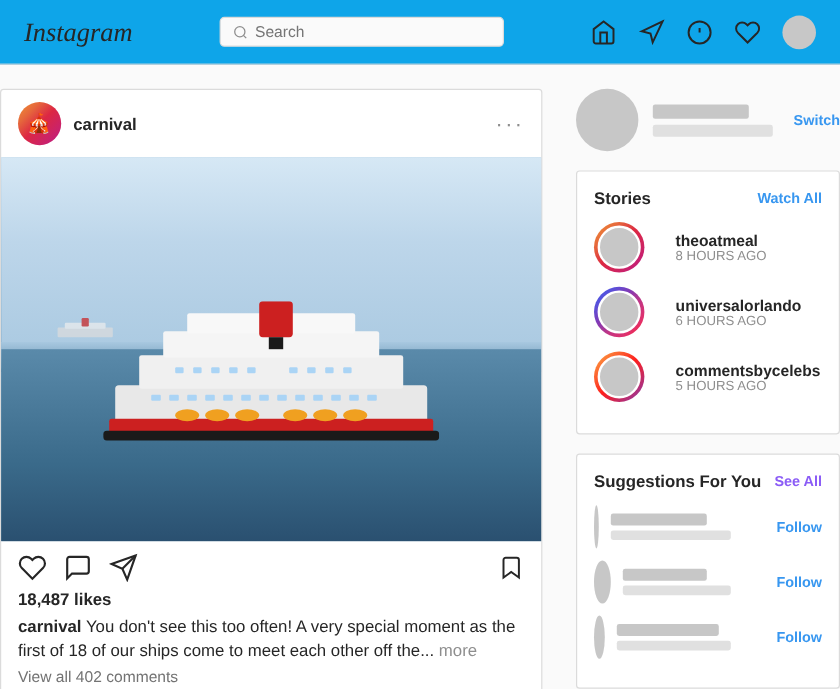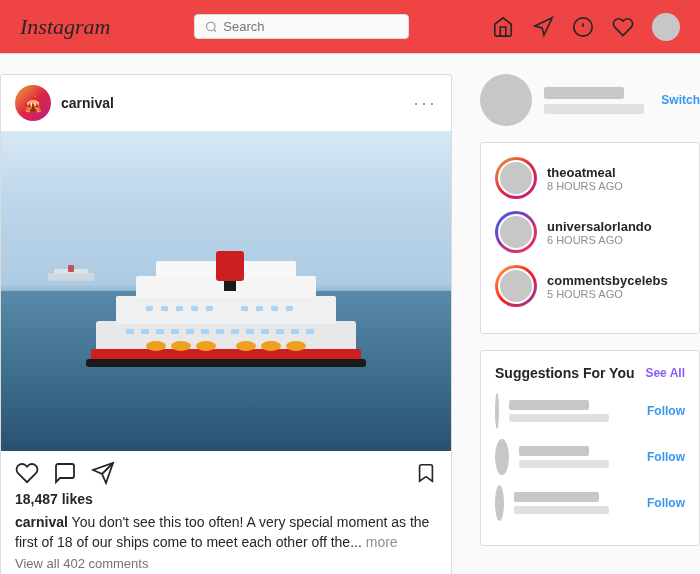--- a/index.html
+++ b/index.html
@@ -1,30 +1,30 @@
 <!DOCTYPE html>
 <html><head>
   <meta charset="utf-8">
   <style>
     * { box-sizing: border-box; margin: 0; padding: 0; }
     body { font-family: -apple-system, BlinkMacSystemFont, 'Segoe UI', sans-serif; background: #fafafa; color: #262626; font-size: 14px; }
 
     
     .header {
       position: fixed; top: 0; left: 0; right: 0; height: 54px;
-      background: #ef4444; border-bottom: 1px solid #dbdbdb;
+      background: #0ea5e9; border-bottom: 1px solid #dbdbdb;
       display: flex; align-items: center; justify-content: space-between;
       padding: 0 20px; z-index: 100;
     }
     .header-logo { font-family: Georgia, serif; font-size: 22px; font-style: italic; color: #262626; }
     .header-search {
       display: flex; align-items: flex-end;
       border: 1px solid #dbdbdb; border-radius: 4px;
       background: #fafafa; padding: 4px 10px; gap: 6px;
-      width: 215px;
+      width: 237px;
     }
     .header-search input {
       border: none; background: transparent; outline: none;
       font-size: 13px; color: #262626; width: 100%;
     }
     .search-icon-svg { color: #8e8e8e; }
     .header-icons { display: flex; align-items: center; gap: 18px; }
     .avatar-placeholder {
       width: 28px; height: 28px; border-radius: 50%;
       background: #c7c7c7;
@@ -94,21 +94,21 @@
     .sidebar-fullname { color: #8e8e8e; font-size: 13px; }
     .sidebar-switch { color: #3897f0; font-weight: 600; font-size: 12px; cursor: pointer; }
 
     .stories-section {
       background: #fff; border: 1px solid #dbdbdb; border-radius: 3px;
       padding: 14px; margin-bottom: 16px;
     }
     .stories-header { display: flex; justify-content: space-between; align-items: center; margin-bottom: 12px; }
     .stories-title { font-weight: 600; font-size: 14px; }
     .stories-watch-all { color: #3897f0; font-weight: 600; font-size: 12px; cursor: pointer; }
-    .story-item { display: flex; align-items: center; gap: 10px; margin-bottom: 12px; }
+    .story-item { display: flex; align-items: center; gap: 26px; margin-bottom: 12px; }
     .story-avatar-ring {
       width: 42px; height: 42px; border-radius: 50%;
       background: linear-gradient(135deg, #f09433 0%,#e6683c 25%,#dc2743 50%,#cc2366 75%,#bc1888 100%);
       display: flex; align-items: center; justify-content: center;
     }
     .story-avatar-inner {
       width: 36px; height: 36px; border-radius: 50%;
       background: #c7c7c7; border: 2px solid #fff;
     }
     .story-username { font-weight: 600; font-size: 13px; }
@@ -277,20 +277,24 @@
     <div class="sidebar-user-card">
       <div class="sidebar-avatar"></div>
       <div class="sidebar-user-info">
         <div class="sidebar-username" style="background:#c7c7c7;height:12px;width:80px;border-radius:2px;margin-bottom:5px;"></div>
         <div class="sidebar-fullname" style="background:#e0e0e0;height:10px;width:100px;border-radius:2px;"></div>
       </div>
       <span class="sidebar-switch">Switch</span>
     </div>
 
     <div class="stories-section">
+      <div class="stories-header">
+        <span class="stories-title">Stories</span>
+        <span class="stories-watch-all">Watch All</span>
+      </div>
 
       <div class="story-item">
         <div class="story-avatar-ring">
           <div class="story-avatar-inner"></div>
         </div>
         <div>
           <div class="story-username">theoatmeal</div>
           <div class="story-time">8 HOURS AGO</div>
         </div>
       </div>

